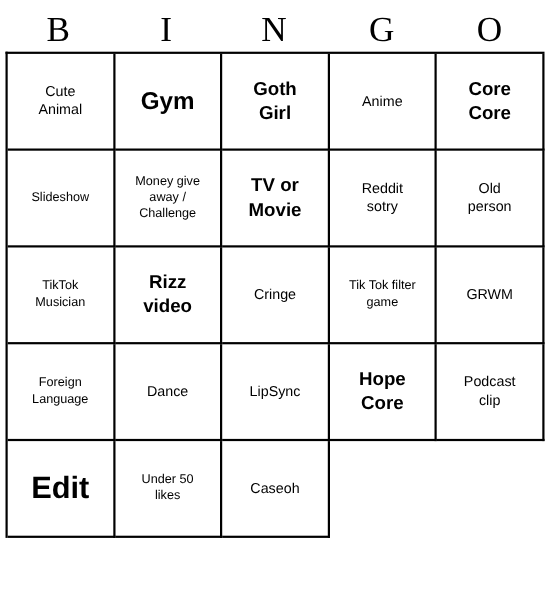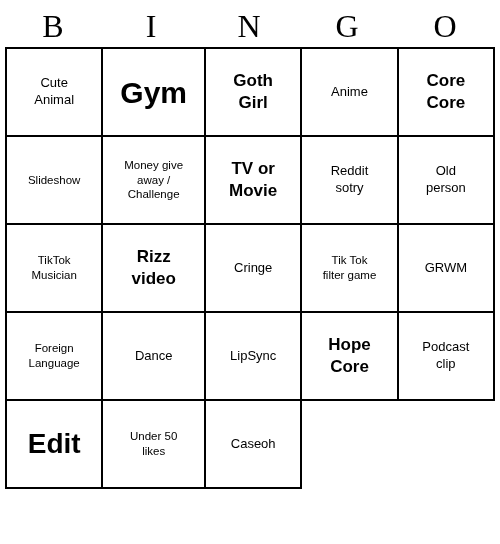--- a/index.html
+++ b/index.html
@@ -41,21 +41,21 @@
       min-height: 88px;
       display: flex;
       align-items: center;
       justify-content: center;
       text-align: center;
       padding: 4px 17px;
       font-size: 13px;
       line-height: 1.3;
     }
     .bingo-cell.large {
-      font-size: 30px;
+      font-size: 22px;
       font-weight: bold;
     }
     .bingo-cell.medium {
       font-size: 17px;
       font-weight: bold;
     }
     .bingo-cell.small {
       font-size: 11.5px;
     }
     .bingo-cell.xlarge {

